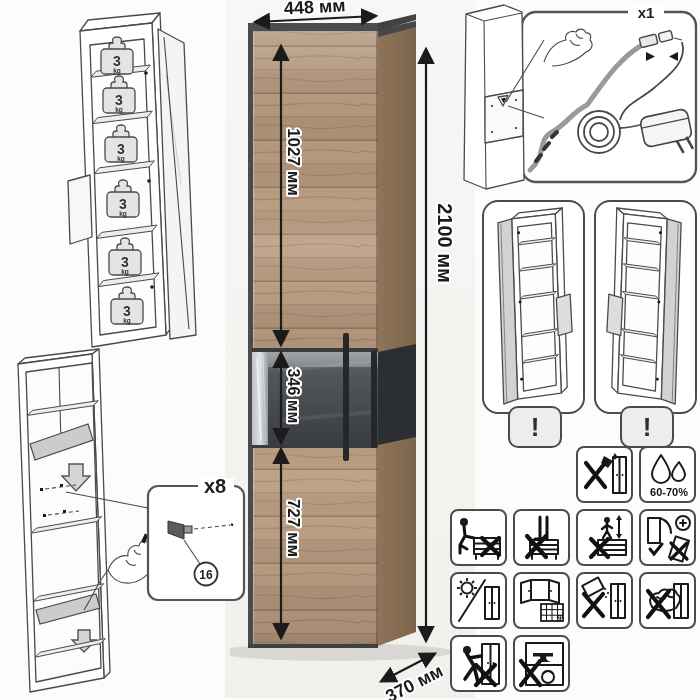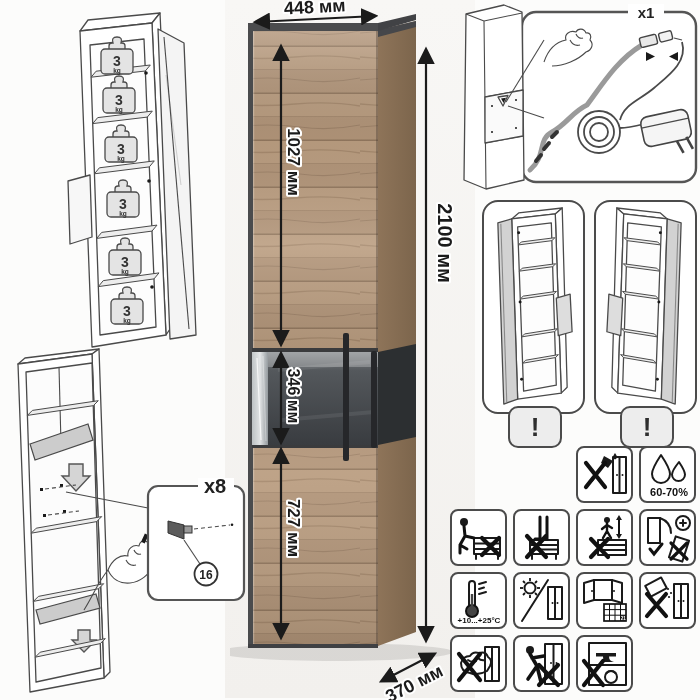--- a/index.html
+++ b/index.html
@@ -399,29 +399,20 @@
         <circle class="pic" cx="40" cy="10" r="7"></circle>
         <path class="pic" d="M37,10 L43,10 M40,7 L40,13"></path>
         <path d="M7,36 L11,41 L19,31" stroke="#111" stroke-width="3" fill="none" stroke-linecap="round"></path>
         <g transform="translate(36,36) rotate(18)">
             <rect class="pic" x="-7" y="-11" width="14" height="22"></rect>
           </g>
         <path class="xs" d="M28,30 L44,46 M44,30 L28,46"></path>
       </svg>
     </div>
 
-    <div class="cell">
-      <svg width="50" height="50" viewBox="0 0 50 50">
-        <rect class="pic" x="15" y="5" width="6" height="27" rx="3"></rect>
-        <circle cx="18" cy="35" r="6" stroke="#111" stroke-width="2" fill="#444"></circle>
-        <rect x="16.8" y="18" width="2.4" height="14" fill="#444"></rect>
-        <path class="pic" d="M25,8 L32,6 M25,13 L30,11.5 M25,18 L32,16" stroke-width="1.6"></path>
-        <text class="ictx" x="25" y="47" font-size="8">+10...+25°C</text>
-      </svg>
-    </div>
 
     <div class="cell">
       <svg width="50" height="50" viewBox="0 0 50 50">
         <circle class="pic" cx="13" cy="12" r="5.5"></circle>
         <g stroke="#111" stroke-width="1.8">
           <line x1="13" y1="2" x2="13" y2="5"></line>
             <line x1="13" y1="19" x2="13" y2="22"></line>
           <line x1="3" y1="12" x2="6" y2="12"></line>
             <line x1="20" y1="12" x2="23" y2="12"></line>
           <line x1="6" y1="5" x2="8" y2="7"></line>

